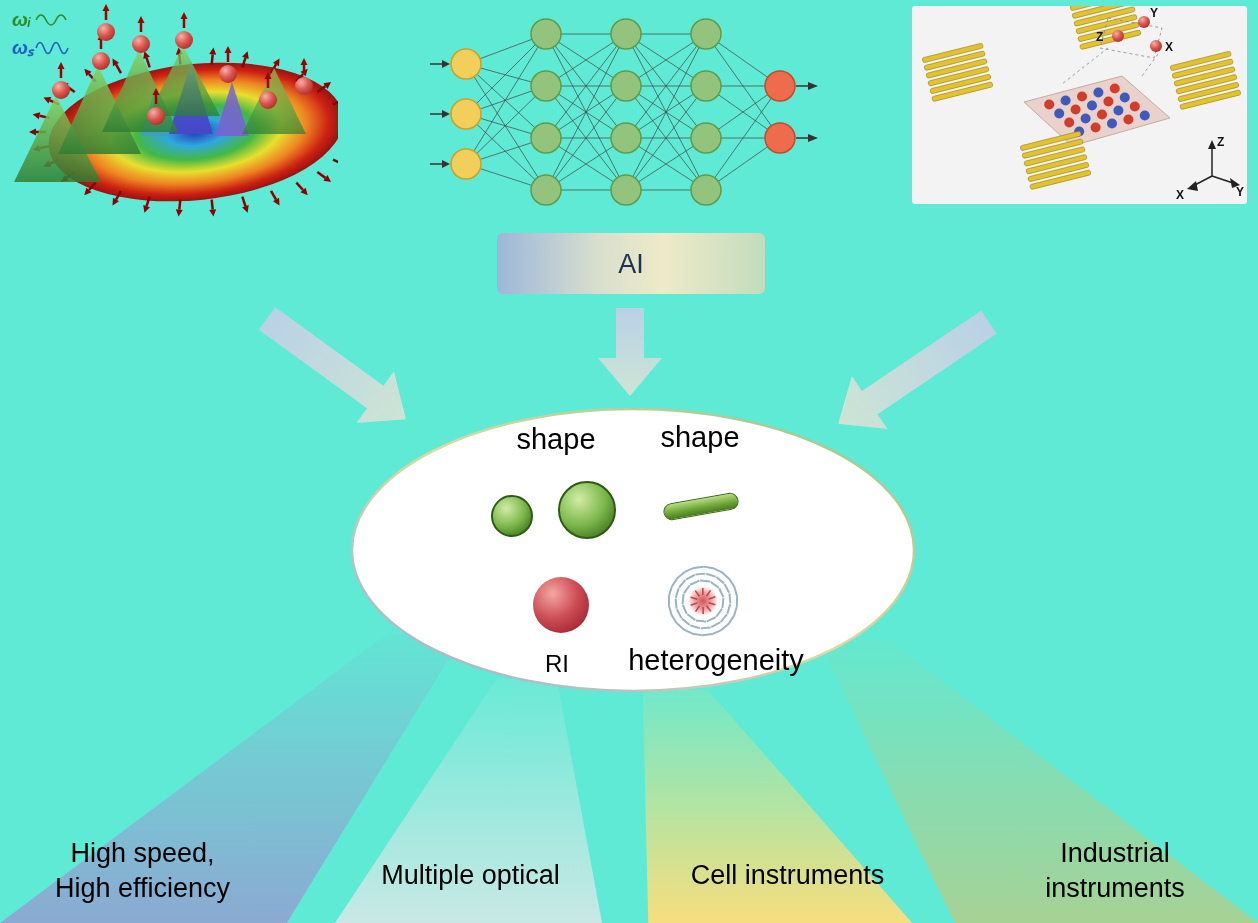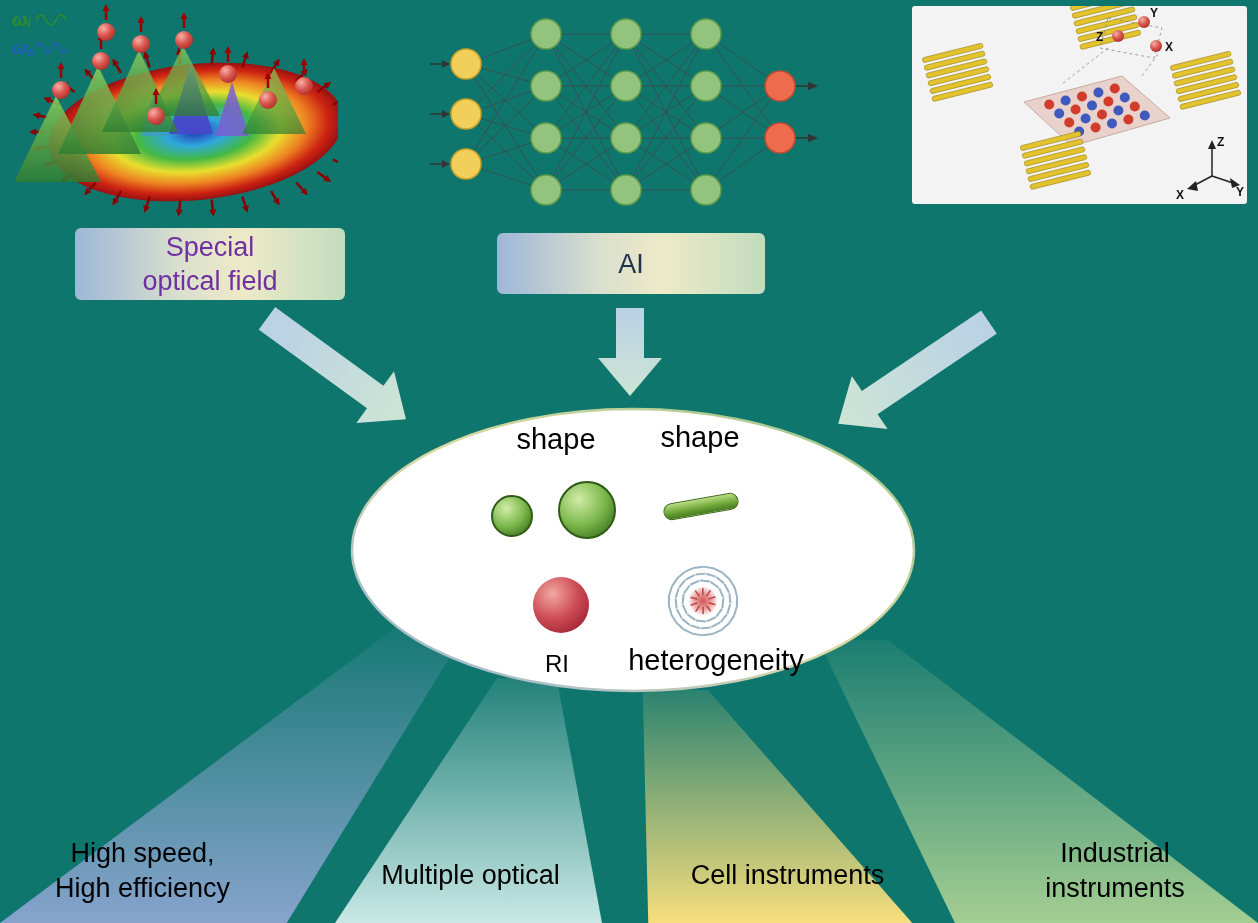--- a/index.html
+++ b/index.html
@@ -1,18 +1,18 @@
 <!DOCTYPE html>
 <html><head>
 <meta charset="utf-8">
 <style>
 *{margin:0;padding:0;box-sizing:border-box}
 html,body{background:#fff}
 body{font-family:"Liberation Sans",sans-serif;color:#000}
-.canvas{position:relative;width:1258px;height:923px;background:#0f766e;overflow:hidden}
+.canvas{position:relative;width:1258px;height:923px;background:#5eead4;overflow:hidden}
 
 
 .illus{position:absolute;z-index:2}
 .optical{left:6px;top:4px;width:332px;height:213px}
 .nn{left:428px;top:6px;width:392px;height:206px}
 .device{left:912px;top:6px;width:335px;height:198px}
 .omega{font-size:19px;font-style:italic;font-weight:bold}
 .om-green{fill:#2e8b2e}
 .om-blue{fill:#1f5fbf}
 .axis-label{font-size:12px;font-weight:bold;fill:#111}
@@ -436,24 +436,20 @@
       <line x1="300" y1="170" x2="321" y2="177" stroke="#222" stroke-width="1.5"></line>
       <polygon points="318,172 320,182 328,179" fill="#222"></polygon>
       <line x1="300" y1="170" x2="281" y2="180" stroke="#222" stroke-width="1.5"></line>
       <polygon points="284,175 286,185 275,183" fill="#222"></polygon>
     </g>
     <text x="305" y="140" class="axis-label">Z</text>
     <text x="324" y="190" class="axis-label">Y</text>
     <text x="264" y="193" class="axis-label">X</text>
   </svg>
 
-  <div class="labelbox box-optical">
-    <div>Special</div>
-    <div>optical field</div>
-  </div>
   <div class="labelbox box-ai">
     <div>AI</div>
   </div>
 
   <div class="arrow arrow-left">
     <svg width="64" height="172" viewBox="0 0 64 172">
         <polygon points="18,0 46,0 46,134 64,134 32,172 0,134 18,134" fill="url(#arrowGrad)"></polygon>
       </svg>
   </div>
   <div class="arrow arrow-mid">

